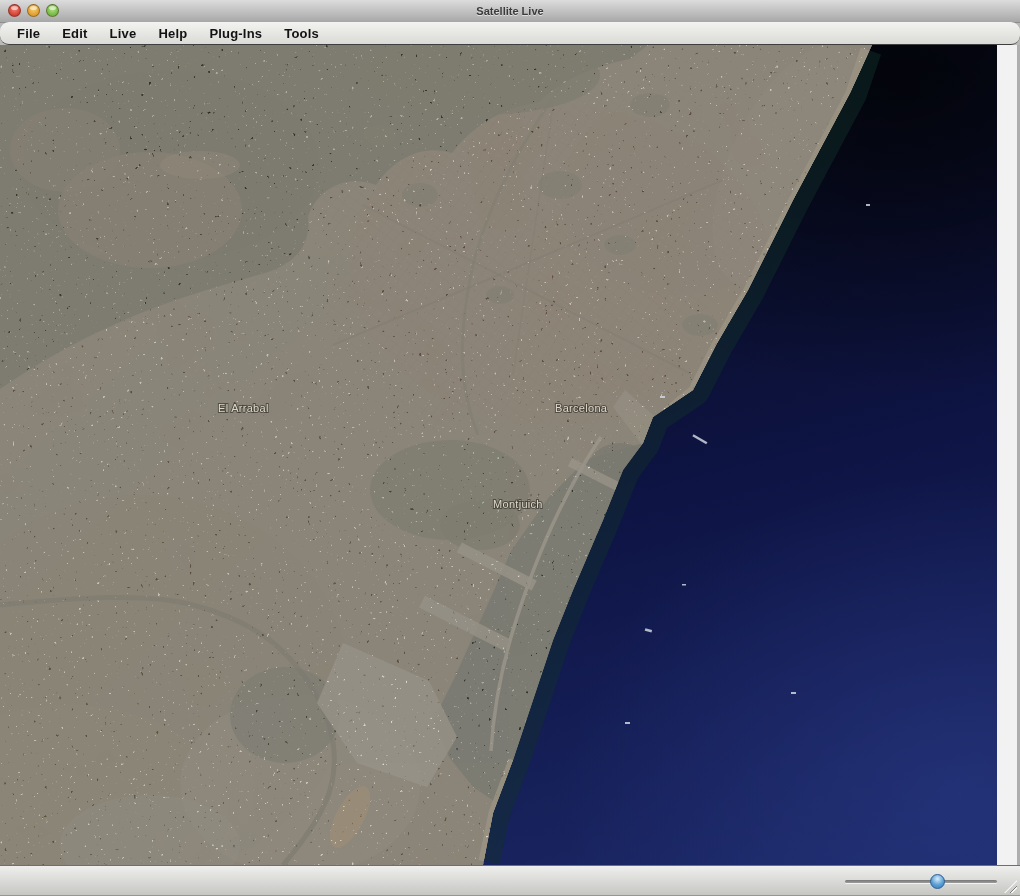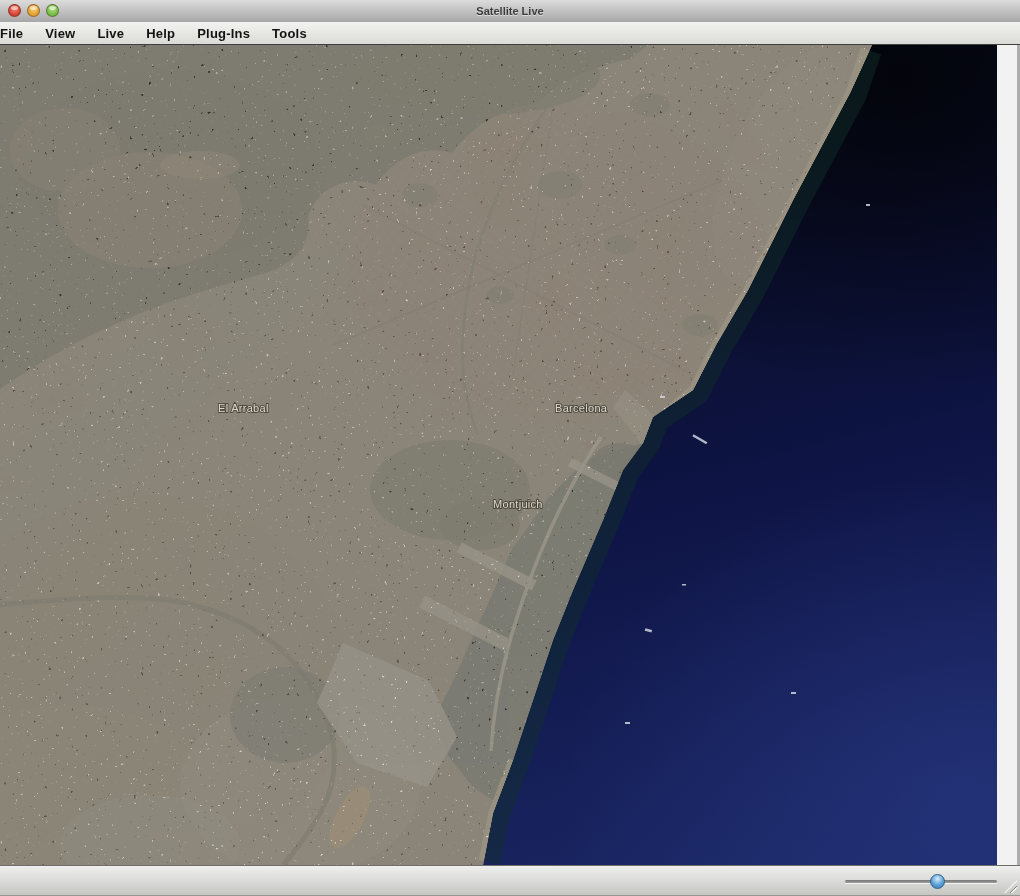--- a/index.html
+++ b/index.html
@@ -31,21 +31,21 @@
   }
   .light.red{background:radial-gradient(circle at 50% 38%,#f28272,#ce3a2c 75%);}
   .light.yellow{background:radial-gradient(circle at 50% 38%,#f6cc74,#dd9a24 75%);}
   .light.green{background:radial-gradient(circle at 50% 38%,#b2e184,#6cb43c 75%);}
 
   
   .menubar{
     position:absolute;top:22px;left:0;right:0;height:23px;box-sizing:border-box;
     background:linear-gradient(#f3f3f1,#dadad6);
     border-bottom:1px solid #3f3f3f;
-    display:flex;align-items:center;
+    display:flex;align-items:center;padding-left:17px;border-radius:9px;
   }
   .menu-item{
     font-size:13px;color:#121212;margin-right:22px;font-weight:bold;
     letter-spacing:.2px;cursor:default;
   }
 
   
   .map-frame{
     position:absolute;top:45px;left:0;width:1020px;height:820px;
     background:linear-gradient(90deg,#c9c9c9,#ededed 40%,#f2f2f2);
@@ -94,21 +94,21 @@
     <div class="lights">
       <button class="light red"></button>
       <button class="light yellow"></button>
       <button class="light green"></button>
     </div>
     <div class="title">Satellite Live</div>
   </div>
 
   <div class="menubar">
     <span class="menu-item">File</span>
-    <span class="menu-item">View</span>
+    <span class="menu-item">Edit</span>
     <span class="menu-item">Live</span>
     <span class="menu-item">Help</span>
     <span class="menu-item">Plug-Ins</span>
     <span class="menu-item">Tools</span>
   </div>
 
   <div class="map-frame">
     <div class="map-canvas">
       <svg viewBox="0 0 997 820" width="997" height="820" preserveAspectRatio="none">
         <defs>

